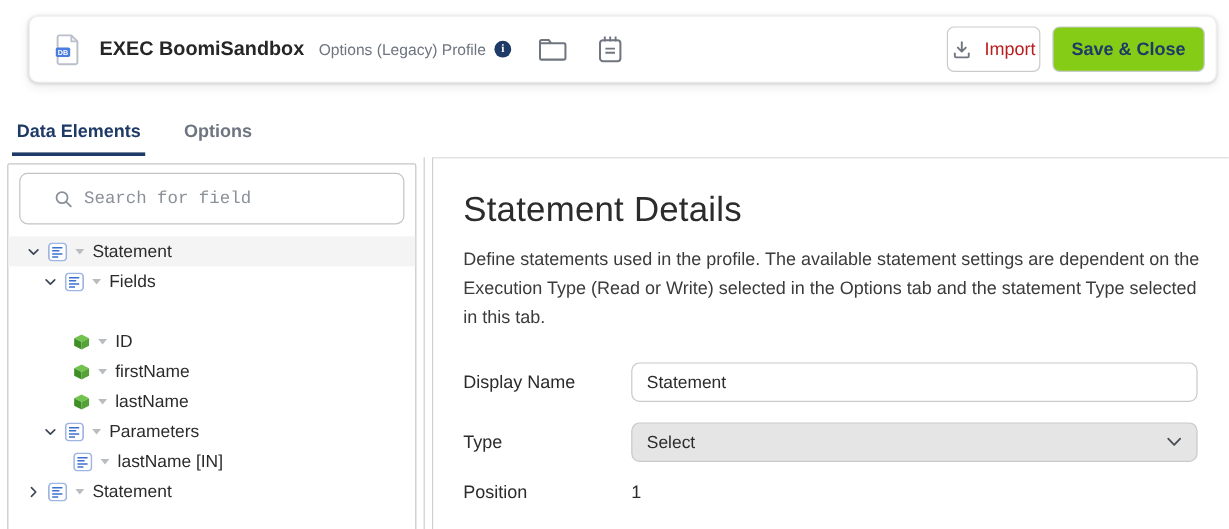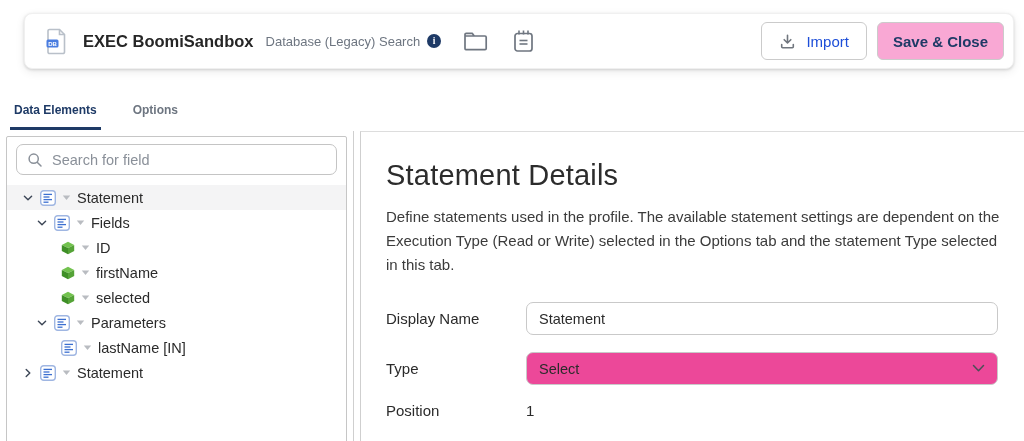--- a/index.html
+++ b/index.html
@@ -15,37 +15,37 @@
   .hdr-title { margin-left:14px; font-size:16.5px; font-weight:700; color:#262626; white-space:nowrap; }
   .hdr-subtitle { margin-left:12px; font-size:13px; color:#6d7580; white-space:nowrap; }
   .info-icon { margin-left:7px; width:14px; height:14px; border-radius:50%; background:#1e3a66;
     color:#fff; font-size:9.5px; font-weight:700; display:flex; align-items:center;
     justify-content:center; font-family:"Liberation Serif", serif; cursor:pointer; }
   .hdr-folder { margin-left:22px; display:flex; cursor:pointer; }
   .hdr-notes  { margin-left:25px; display:flex; cursor:pointer; }
   .hdr-spacer { flex:1; }
   .btn { height:38px; border-radius:6px; font-family:inherit; font-size:15px;
          display:flex; align-items:center; cursor:pointer; }
-  .btn-import { border:1px solid #cbcbcb; background:#fff; color:#1d4ed8; gap:10px; padding:0 17px; }
-  .btn-savec  { border:1px solid #cbcbcb; background:#f9a8d4; color:#1e3a66; font-weight:700;
+  .btn-import { border:1px solid #cbcbcb; background:#fff; color:#b91c1c; gap:10px; padding:0 3px; }
+  .btn-savec  { border:1px solid #cbcbcb; background:#84cc16; color:#1e3a66; font-weight:700;
                 margin-left:10px; padding:0 15px; }
   .btn-save   { border:none; background:#2b6ce4; color:#fff; font-weight:700;
                 margin-left:10px; padding:0 18px; }
 
   
   .tabbar { position:absolute; left:10px; top:101px; display:flex; gap:28px; }
-  .tab { font-size:12px; line-height:18px; padding:0 4px 8px 4px; cursor:pointer; }
+  .tab { font-size:15px; line-height:18px; padding:0 4px 8px 4px; cursor:pointer; }
   .tab.active   { color:#1e3a66; font-weight:700; border-bottom:3px solid #1e3a66; }
   .tab.inactive { color:#6d7580; font-weight:600; }
 
   
   .sidebar { position:absolute; left:6px; top:136px; width:341px; height:307px;
     border:1px solid #c6c6c6; border-radius:2px; background:#fff; padding-top:7px; }
-  .search-box { margin:0 9px; height:31px; border:1px solid #c4c4c4; border-radius:7px;
-    display:flex; align-items:center; padding:0 10px; gap:9px; background:#fff; }
+  .search-box { margin:0 9px; height:43px; border:1px solid #c4c4c4; border-radius:7px;
+    display:flex; align-items:center; padding:0 28px; gap:9px; background:#fff;font-family:Liberation Mono, monospace; }
   .search-box input { flex:1; border:none; outline:none; font-family:inherit;
     font-size:14.5px; color:#2b2b2b; background:transparent; }
   .search-box input::placeholder { color:#8a9099; }
   .tree { margin-top:10px; }
   .tree-row { height:25px; display:flex; align-items:center; gap:5px;
     font-size:14.5px; color:#2b2b2b; cursor:pointer; }
   .tree-row.selected { background:#f4f4f5; }
   .t-chev  { width:14px; display:flex; justify-content:center; }
   .t-icon, .t-caret { display:flex; }
 
@@ -56,37 +56,37 @@
     border-top:1px solid #ddd; border-left:1px solid #cfcfcf; padding:27px 26px 0 25px; }
   .main-title { font-size:29px; font-weight:400; color:#2c2c2c; letter-spacing:.2px; }
   .main-desc  { margin-top:13px; font-size:15px; line-height:24px; color:#3b3b3b; width:618px; }
   .form { margin-top:25px; }
   .form-row { display:flex; align-items:center; margin-bottom:17px; }
   .form-label { width:140px; flex-shrink:0; font-size:15px; color:#2b2b2b; }
   .text-input { width:473px; height:33px; border:1px solid #c9c9c9; border-radius:7px;
     padding:0 12px; font-family:inherit; font-size:14.5px; color:#2b2b2b; outline:none; }
   .select-box { width:473px; height:33px; border:1px solid #c9c9c9; border-radius:7px;
     display:flex; align-items:center; justify-content:space-between; padding:0 12px;
-    font-size:14.5px; color:#2b2b2b; background:#ec4899; cursor:pointer;text-align:center; }
+    font-size:14.5px; color:#2b2b2b; background:#e5e5e5; cursor:pointer;text-align:center; }
   .static-value { font-size:15px; color:#2b2b2b; }
 </style>
 </head>
 <body>
 
 <div class="header-card">
   <span class="hdr-doc-icon">
     <svg width="24" height="28" viewBox="0 0 24 28">
       <path d="M4.5 2.5 h10 l5 5 v17.5 a1.5 1.5 0 0 1 -1.5 1.5 h-13.5 a1.5 1.5 0 0 1 -1.5 -1.5 v-21 a1.5 1.5 0 0 1 1.5 -1.5 z" fill="#ffffff" stroke="#b9c0c9" stroke-width="1.6"></path>
       <path d="M14.5 2.5 v5 h5" fill="none" stroke="#b9c0c9" stroke-width="1.6"></path>
       <rect x="1.5" y="12.5" width="12" height="8" rx="1.5" fill="#4a7de0"></rect>
       <text x="7.5" y="18.8" font-size="6" font-weight="bold" fill="#ffffff" text-anchor="middle" font-family="sans-serif">DB</text>
     </svg>
   </span>
   <span class="hdr-title">EXEC BoomiSandbox</span>
-  <span class="hdr-subtitle">Database (Legacy) Search</span>
+  <span class="hdr-subtitle">Options (Legacy) Profile</span>
   <span class="info-icon">i</span>
   <span class="hdr-folder">
     <svg width="25" height="20" viewBox="0 0 25 20">
       <path d="M2 17.5 v-14 a1.2 1.2 0 0 1 1.2 -1.2 h6 l2 2.7 h-9.2 M2 5 h20 a1.2 1.2 0 0 1 1.2 1.2 v11.3 a1.2 1.2 0 0 1 -1.2 1.2 h-19 a1.2 1.2 0 0 1 -1 -1.2" fill="none" stroke="#6f7680" stroke-width="1.7" stroke-linejoin="round"></path>
     </svg>
   </span>
   <span class="hdr-notes">
     <svg width="21" height="24" viewBox="0 0 21 24">
       <rect x="2" y="4.5" width="17" height="17.5" rx="2.5" fill="none" stroke="#6f7680" stroke-width="1.7"></rect>
       <line x1="6" y1="1.5" x2="6" y2="5.5" stroke="#6f7680" stroke-width="1.6"></line>
@@ -162,21 +162,21 @@
             <line x1="3.5" y1="12.2" x2="8.5" y2="12.2" stroke="#3b6fd0" stroke-width="1.3"></line>
           </svg>
         </span>
         <span class="t-caret">
           <svg width="11" height="11" viewBox="0 0 11 11">
             <polygon points="1.8,3.4 9.2,3.4 5.5,8" fill="#b9bcc1"></polygon>
           </svg>
         </span>
         <span>Fields</span>
       </div>
-      <div class="tree-row" style="padding-left: 54px;">
+      <div class="tree-row" style="padding-left: 54px; margin-top: 25px;">
         <span class="t-icon">
           <svg width="14" height="14" viewBox="0 0 14 14">
             <polygon points="7,0.8 13.2,3.9 7,7 0.8,3.9" fill="#72c24e"></polygon>
             <polygon points="0.8,3.9 7,7 7,13.2 0.8,10.1" fill="#3f8f27"></polygon>
             <polygon points="13.2,3.9 7,7 7,13.2 13.2,10.1" fill="#55a337"></polygon>
           </svg>
         </span>
         <span class="t-caret">
           <svg width="11" height="11" viewBox="0 0 11 11">
             <polygon points="1.8,3.4 9.2,3.4 5.5,8" fill="#b9bcc1"></polygon>
@@ -205,21 +205,21 @@
             <polygon points="7,0.8 13.2,3.9 7,7 0.8,3.9" fill="#72c24e"></polygon>
             <polygon points="0.8,3.9 7,7 7,13.2 0.8,10.1" fill="#3f8f27"></polygon>
             <polygon points="13.2,3.9 7,7 7,13.2 13.2,10.1" fill="#55a337"></polygon>
           </svg>
         </span>
         <span class="t-caret">
           <svg width="11" height="11" viewBox="0 0 11 11">
             <polygon points="1.8,3.4 9.2,3.4 5.5,8" fill="#b9bcc1"></polygon>
           </svg>
         </span>
-        <span>selected</span>
+        <span>lastName</span>
       </div>
       <div class="tree-row" style="padding-left: 28px;">
         <span class="t-chev">
           <svg width="12" height="12" viewBox="0 0 12 12">
             <path d="M2.4 4.2 L6 7.8 L9.6 4.2" fill="none" stroke="#3c4656" stroke-width="1.4" stroke-linecap="round" stroke-linejoin="round"></path>
           </svg>
         </span>
         <span class="t-icon">
           <svg width="16" height="16" viewBox="0 0 16 16">
             <rect x="0.7" y="0.7" width="14.6" height="14.6" rx="3" fill="#ffffff" stroke="#9fb6e2" stroke-width="1.4"></rect>

